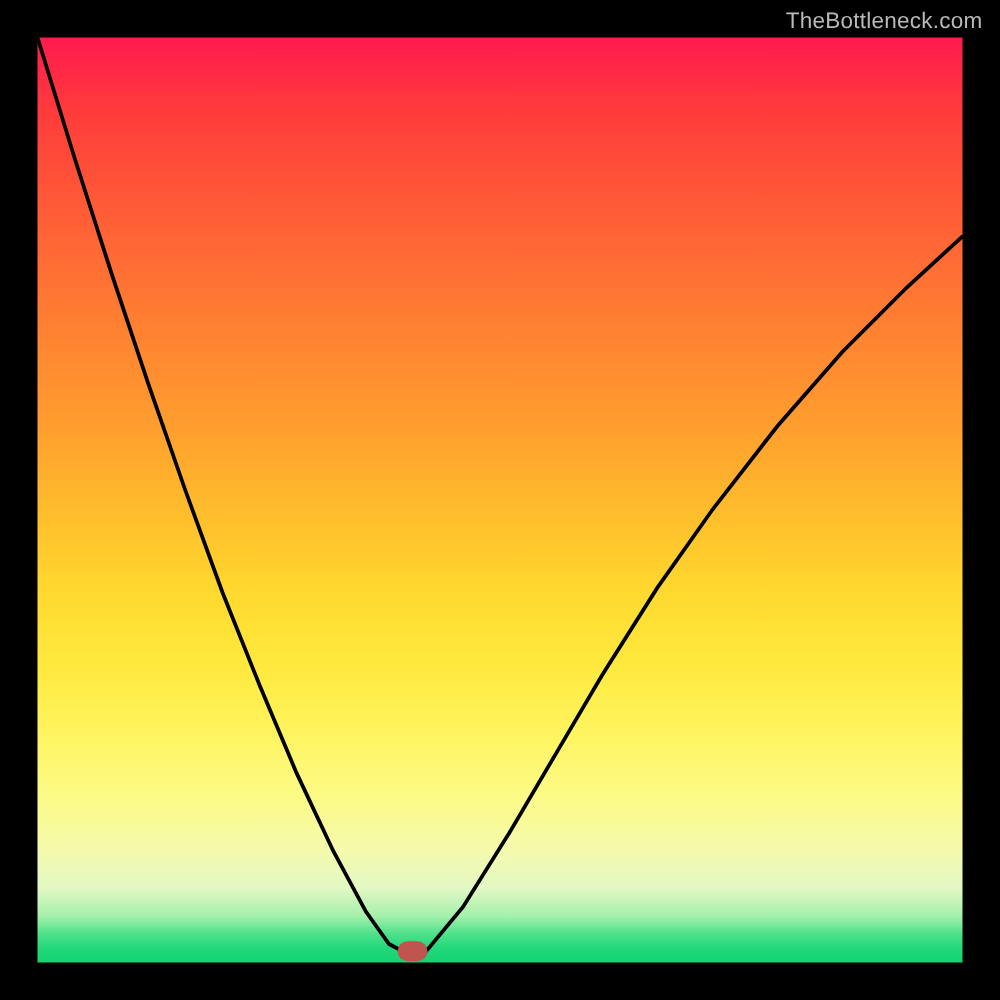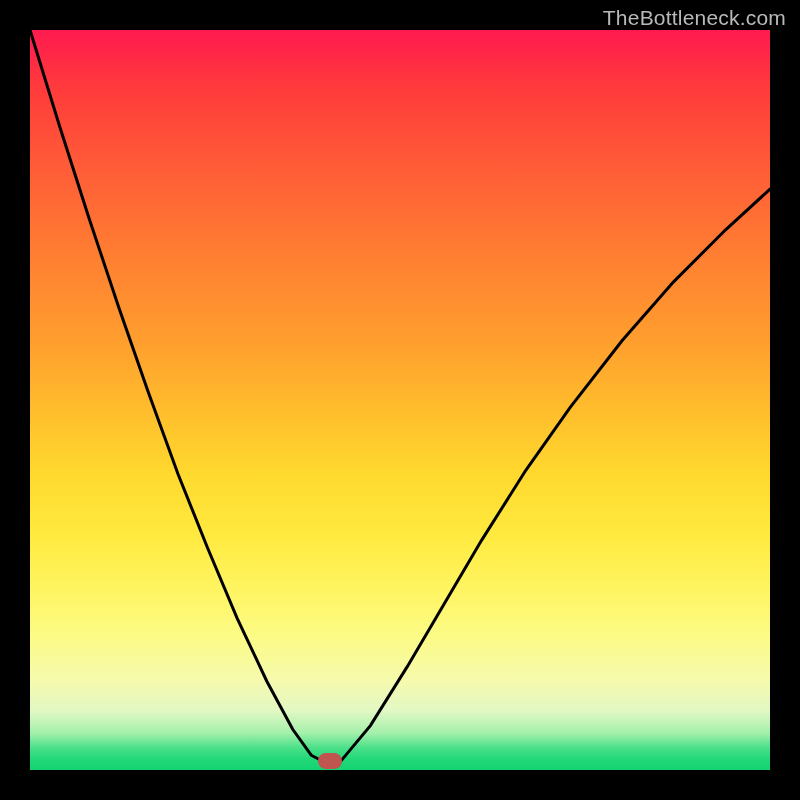--- a/index.html
+++ b/index.html
@@ -55,21 +55,21 @@
     height: 16px;
     border-radius: 8px / 8px;
     background: #c0544e;
     transform: translate(-50%, -50%);
   }
   .watermark {
     position: absolute;
     top: 6px;
     right: 14px;
     color: #b9b9b9;
-    font-size: 21px;
+    font-size: 18px;
     letter-spacing: 0.2px;
     user-select: none;
     margin-left: 12px;
   }
 </style>
 </head>
 <body>
 
 <div class="stage">
 

